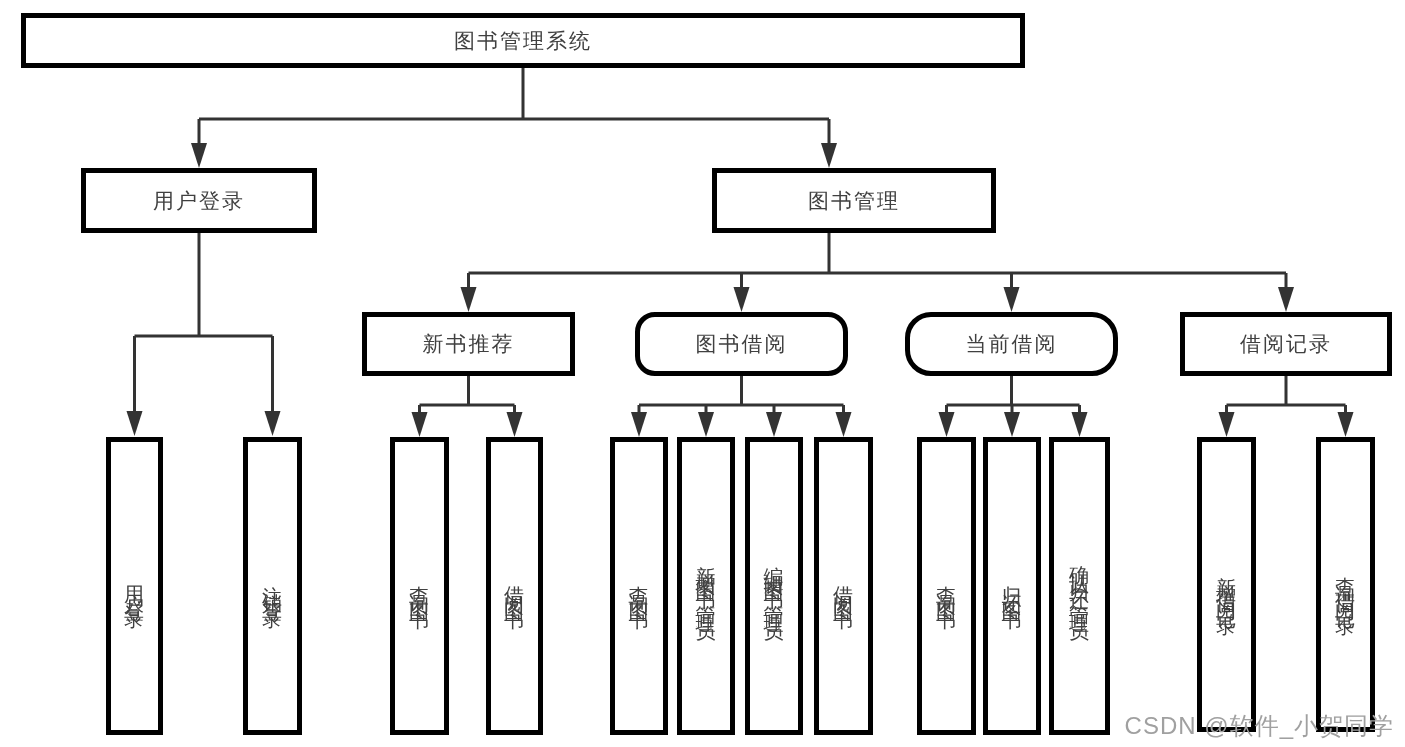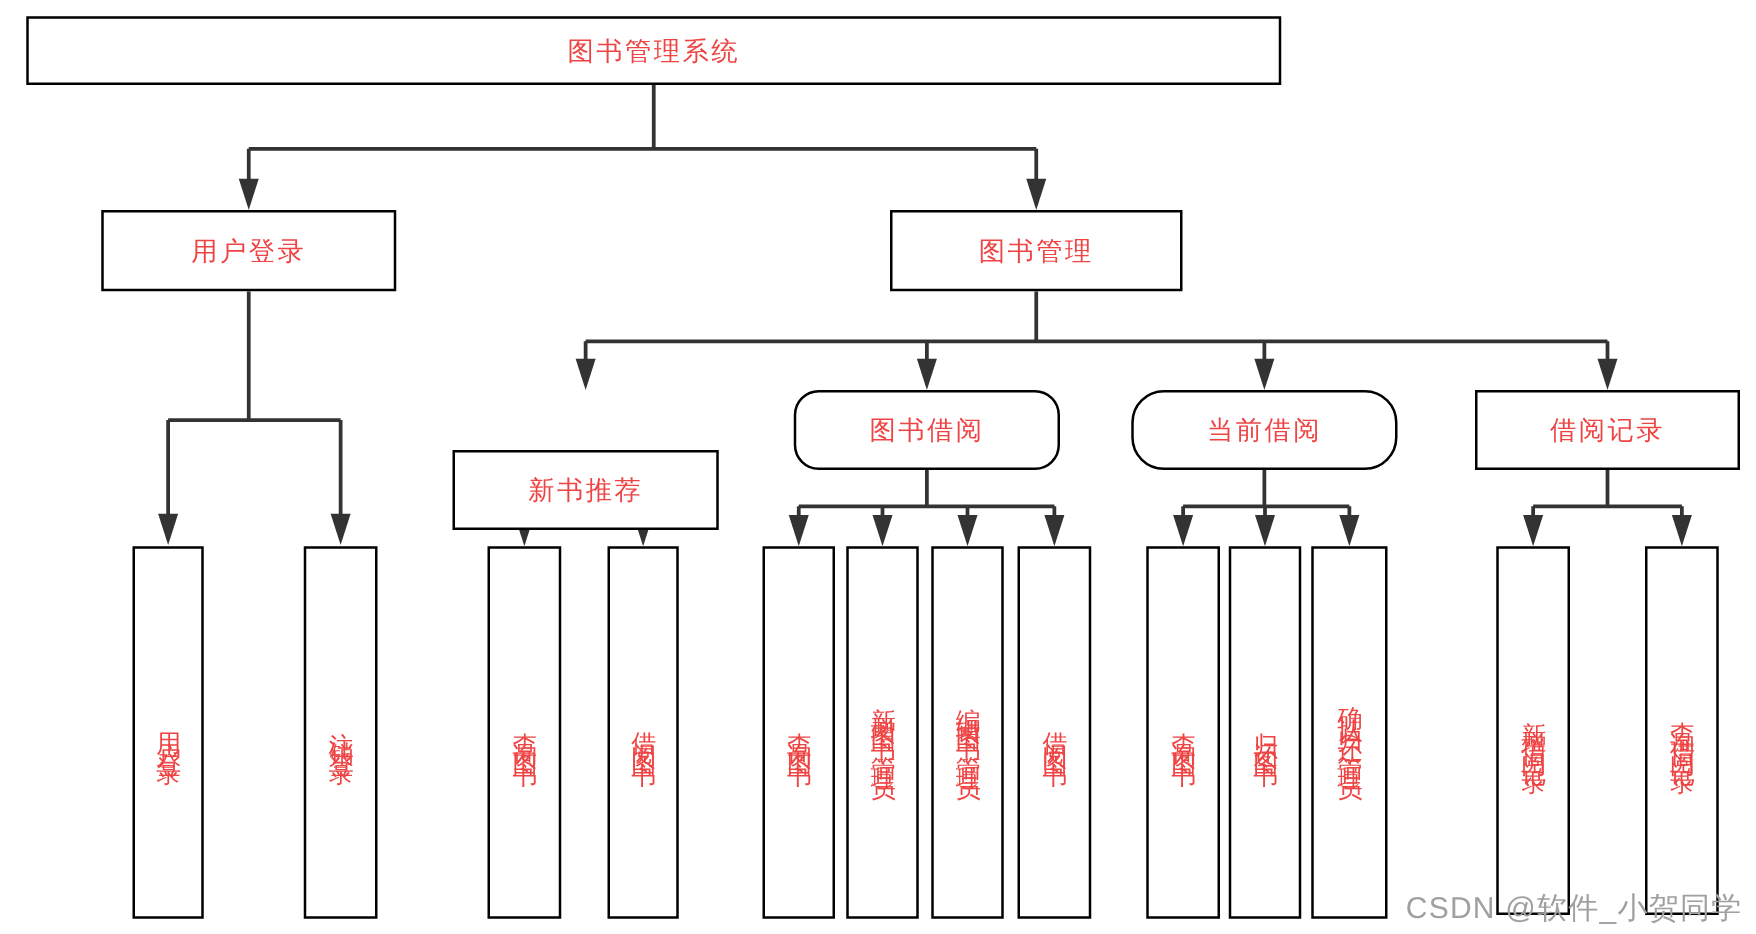--- a/index.html
+++ b/index.html
@@ -19,26 +19,26 @@
     position: absolute;
     left: 0;
     top: 0;
     width: 1405px;
     height: 747px;
     pointer-events: none;
   }
   .box {
     position: absolute;
     box-sizing: border-box;
-    border: 2px solid #000000;
+    border: 5px solid #000000;
     background: #ffffff;
     display: flex;
     align-items: center;
     justify-content: center;
-    color: #ef4444;
+    color: #404040;
   }
   .box .label {
     font-size: 21px;
     letter-spacing: 2px;
     white-space: nowrap;
   }
   .box.v .label {
     writing-mode: vertical-rl;
     font-size: 20px;
     line-height: 1;
@@ -100,25 +100,25 @@
     </g>
   </svg>
 
   <div class="box h" style="left:21px; top:13px; width:1004px; height:55px;">
     <span class="label">图书管理系统</span>
   </div>
 
   <div class="box h" style="left:81px; top:168px; width:236px; height:65px;">
     <span class="label">用户登录</span>
   </div>
-  <div class="box h" style="left:712px; top:168px; width:234px; height:65px;">
+  <div class="box h" style="left:712px; top:168px; width:284px; height:65px;">
     <span class="label">图书管理</span>
   </div>
 
-  <div class="box h" style="left:362px; top:312px; width:213px; height:64px;margin-top:48px;">
+  <div class="box h" style="left:362px; top:312px; width:213px; height:64px;">
     <span class="label">新书推荐</span>
   </div>
   <div class="box h" style="left:635px; top:312px; width:213px; height:64px;border-radius:20px;">
     <span class="label">图书借阅</span>
   </div>
   <div class="box h" style="left:905px; top:312px; width:213px; height:64px;border-radius:26px;">
     <span class="label">当前借阅</span>
   </div>
   <div class="box h" style="left:1180px; top:312px; width:212px; height:64px;">
     <span class="label">借阅记录</span>

